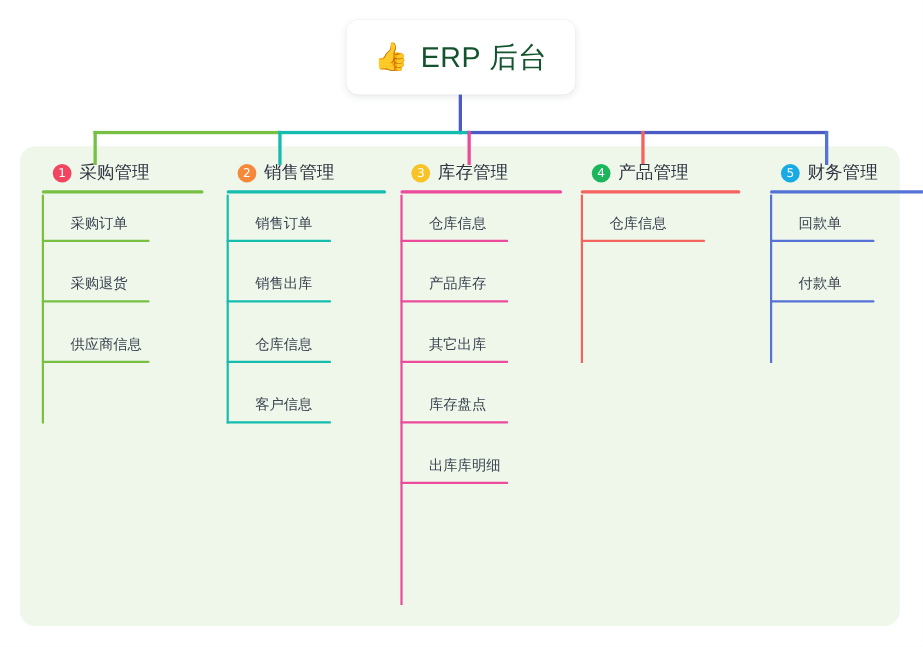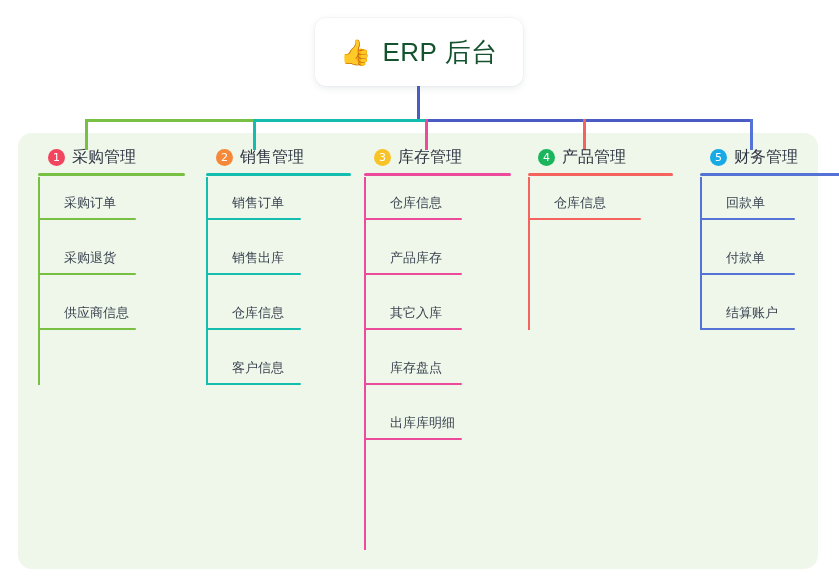--- a/index.html
+++ b/index.html
@@ -141,21 +141,21 @@
           <div class="stem" style="height: 373px; background: rgb(236, 75, 155);"></div>
           <div class="leaf">
             <span class="leaf-label">仓库信息</span>
             <div class="leaf-rule" style="width: 98px; background: rgb(236, 75, 155);"></div>
           </div>
           <div class="leaf">
             <span class="leaf-label">产品库存</span>
             <div class="leaf-rule" style="width: 98px; background: rgb(236, 75, 155);"></div>
           </div>
           <div class="leaf">
-            <span class="leaf-label">其它入库</span>
+            <span class="leaf-label">其它出库</span>
             <div class="leaf-rule" style="width: 98px; background: rgb(236, 75, 155);"></div>
           </div>
           <div class="leaf">
             <span class="leaf-label">库存盘点</span>
             <div class="leaf-rule" style="width: 98px; background: rgb(236, 75, 155);"></div>
           </div>
           <div class="leaf">
             <span class="leaf-label">出库库明细</span>
             <div class="leaf-rule" style="width: 98px; background: rgb(236, 75, 155);"></div>
           </div>
@@ -184,21 +184,17 @@
         <div class="leaves">
           <div class="stem" style="height: 153px; background: rgb(85, 114, 214);"></div>
           <div class="leaf">
             <span class="leaf-label">回款单</span>
             <div class="leaf-rule" style="width: 95px; background: rgb(85, 114, 214);"></div>
           </div>
           <div class="leaf">
             <span class="leaf-label">付款单</span>
             <div class="leaf-rule" style="width: 95px; background: rgb(85, 114, 214);"></div>
           </div>
-          <div class="leaf">
-            <span class="leaf-label">结算账户</span>
-            <div class="leaf-rule" style="width: 95px; background: rgb(85, 114, 214);"></div>
-          </div>
         </div>
       </div>
     </div>
 
 </div>
 
 </body></html>

